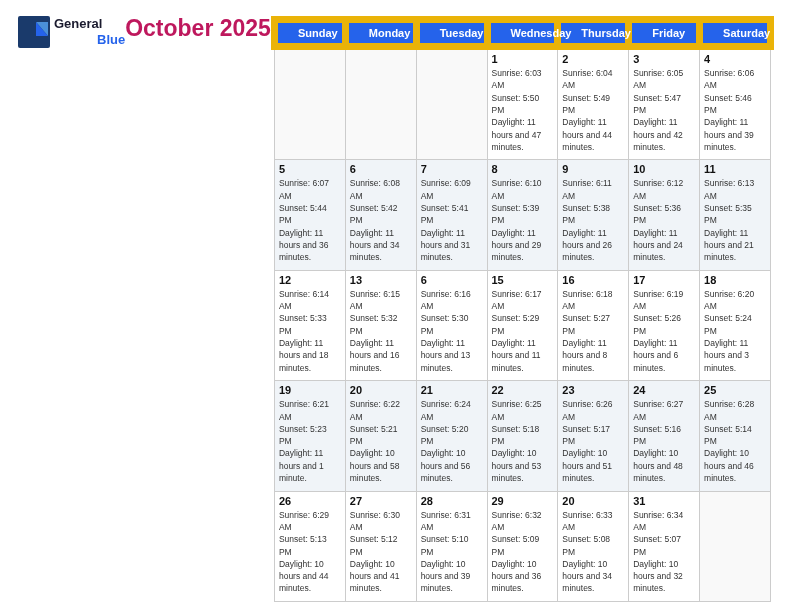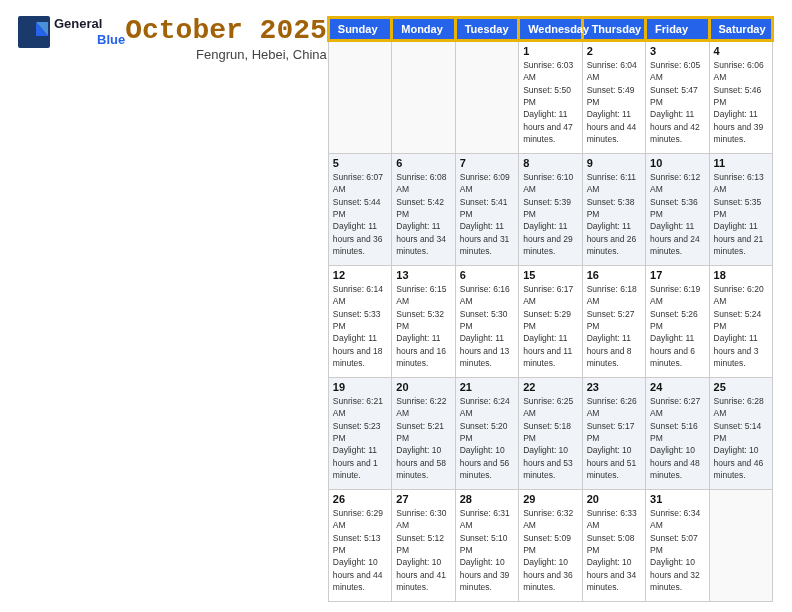--- a/index.html
+++ b/index.html
@@ -25,45 +25,44 @@
     }
     .logo {
       display: flex;
       align-items: center;
       gap: 2px;
     }
     .title-block {
       text-align: right;
     }
     .month-title {
-      font-size: 28px;
+      font-size: 23px;
       font-weight: bold;
-      color: #a16207;
+      color: #be185d;
       line-height: 1.1;
-      font-family: Liberation Mono, monospace;
     }
     .subtitle {
       font-size: 13px;
       color: #444;
     }
     .calendar {
       flex: 1;
       border: 1px solid #ccc;
       border-collapse: collapse;
       width: 100%;
       table-layout: fixed;
     }
     .calendar th {
       background: #2563eb;
       color: #fff;
       font-size: 11px;
       font-weight: bold;
-      padding: 4px 8px;
+      padding: 4px 20px;
       text-align: left;
-      border: 3px solid #eab308;
+      border: 7px solid #eab308;
       height: 22px;
     }
     .calendar td {
       border: 1px solid #ccc;
       vertical-align: top;
       padding: 3px 4px;
       font-size: 9px;
       color: #222;
       height: 88px;
       width: calc(100% / 7);
@@ -98,21 +97,20 @@
         <polygon points="18,6 30,6 30,20" fill="#4a90d9"></polygon>
         <polygon points="18,6 30,20 18,20" fill="#2563eb"></polygon>
       </svg>
       <div style="display:flex;flex-direction:column;margin-left:2px;">
         <span style="font-size:13px;font-weight:bold;color:#1a1a2e;line-height:1.2;">General</span>
         <span style="font-size:13px;font-weight:bold;color:#2563eb;line-height:1.2;padding-left:43px;">Blue</span>
       </div>
     </div>
     <div class="title-block">
       <div class="month-title">October 2025</div>
-      <div class="subtitle">Fengrun, Hebei, China</div>
     </div>
   </div>
 
   <table class="calendar">
     <thead>
       <tr>
       <th>Sunday</th>
           <th>Monday</th>
           <th>Tuesday</th>
           <th>Wednesday</th>

